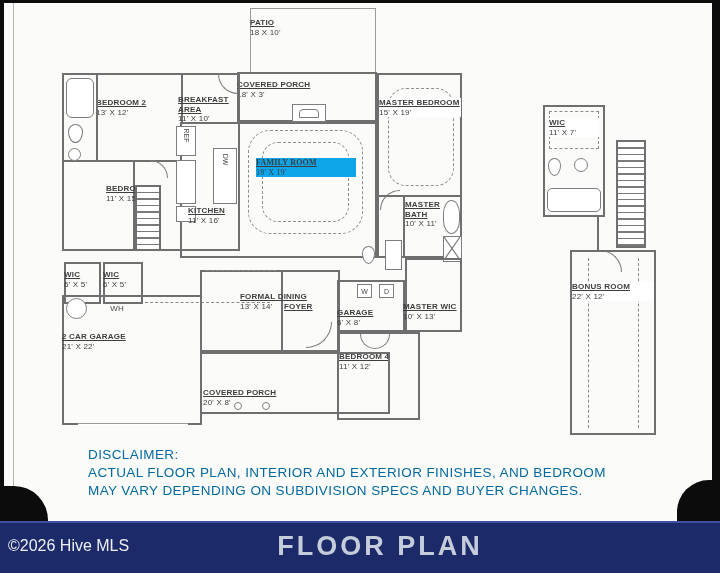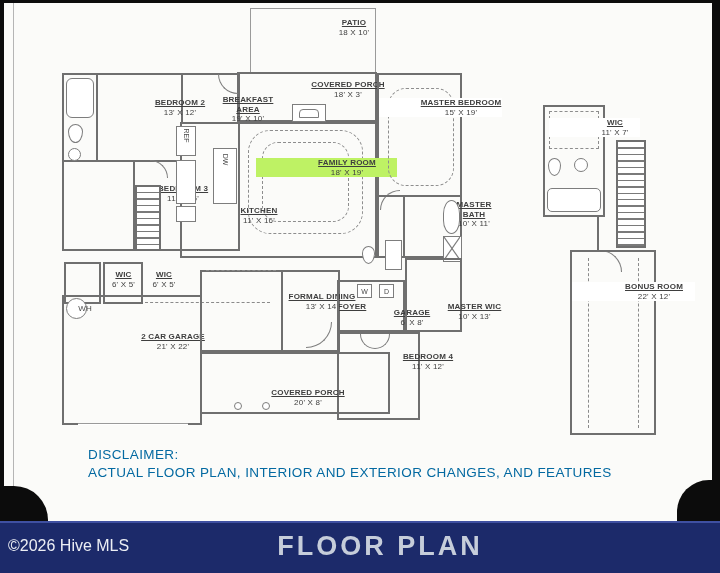--- a/index.html
+++ b/index.html
@@ -7,21 +7,21 @@
   #sheet{position:relative;width:720px;height:573px;background:#fbfbf9;overflow:hidden;}
   .abs{position:absolute;box-sizing:border-box;}
   .wall{position:absolute;box-sizing:border-box;border:2px solid #6f6f6f;background:transparent;}
   .wall1{position:absolute;box-sizing:border-box;border:1px solid #9a9a9a;background:transparent;}
   .fix{position:absolute;box-sizing:border-box;border:1.5px solid #7d7d7d;background:#fff;}
   .hline{position:absolute;background:#6f6f6f;height:2px;}
   .vline{position:absolute;background:#6f6f6f;width:2px;}
   .dashv{position:absolute;width:0;border-left:1.5px dashed #8a8a8a;}
   .dashh{position:absolute;height:0;border-top:1.5px dashed #8a8a8a;}
   .tray{position:absolute;box-sizing:border-box;border:1.5px dashed #8d8d8d;}
-  .room-label{position:absolute;text-align:center;color:#3e3e3e;font-size:8px;line-height:1.2;letter-spacing:.2px;padding-left:41px;}
+  .room-label{position:absolute;text-align:left;color:#3e3e3e;font-size:8px;line-height:1.2;letter-spacing:.2px;}
   .room-label .rname{display:block;text-decoration:underline;font-weight:bold;}
   .room-label .rdims{display:block;}
   .tinytxt{position:absolute;color:#4a4a4a;font-size:7px;text-align:center;line-height:1;}
   .stairs{position:absolute;box-sizing:border-box;border:2px solid #6f6f6f;
     background:repeating-linear-gradient(to bottom,#ffffff 0 5px,#7a7a7a 5px 6.5px);}
   .arc{position:absolute;box-sizing:border-box;background:transparent;}
   .arc-br{border:1.2px solid #7d7d7d;border-top:none;border-left:none;border-radius:0 0 100% 0;}
   .arc-bl{border:1.2px solid #7d7d7d;border-top:none;border-right:none;border-radius:0 0 0 100%;}
   .arc-tr{border:1.2px solid #7d7d7d;border-bottom:none;border-left:none;border-radius:0 100% 0 0;}
   .arc-tl{border:1.2px solid #7d7d7d;border-bottom:none;border-right:none;border-radius:100% 0 0 0;}
@@ -75,21 +75,21 @@
   </div>
   <div class="arc arc-tr" style="left:150px;top:160px;width:18px;height:18px;"></div>
 
   <div class="vline" style="left:96px;top:73px;height:87px;"></div>
   <div class="fix" style="left:66px;top:78px;width:28px;height:40px;border-radius:6px;"></div>
   <div class="fix" style="left:68px;top:124px;width:15px;height:19px;border-radius:50% 50% 50% 50%/40% 40% 60% 60%;"></div>
   <div class="circle" style="left:68px;top:148px;width:13px;height:13px;"></div>
 
   <div class="room-label" style="left:178px;top:95px;width:58px;">
     <span class="rname">BREAKFAST AREA</span>
-    <span class="rdims">19' X 10'</span>
+    <span class="rdims">11' X 10'</span>
   </div>
   <div class="arc arc-bl" style="left:218px;top:74px;width:20px;height:20px;"></div>
 
   <div class="vline" style="left:133px;top:160px;height:91px;"></div>
   <div class="room-label" style="left:62px;top:184px;width:72px;margin-left:44px;">
     <span class="rname">BEDROOM 3</span>
     <span class="rdims">11' X 15'</span>
   </div>
   <div class="stairs" style="left:135px;top:185px;width:26px;height:66px;"></div>
 
@@ -99,21 +99,21 @@
   <div class="fix" style="left:176px;top:206px;width:20px;height:16px;"></div>
   <div class="fix" style="left:213px;top:148px;width:24px;height:56px;"></div>
   <div class="tinytxt" style="left:215px;top:156px;width:20px;transform:rotate(90deg);">DW</div>
   <div class="room-label" style="left:188px;top:206px;width:60px;">
     <span class="rname">KITCHEN</span>
     <span class="rdims">11' X 16'</span>
   </div>
 
   <div class="tray" style="left:248px;top:130px;width:115px;height:104px;border-radius:22px;"></div>
   <div class="tray" style="left:262px;top:142px;width:87px;height:80px;border-radius:16px;"></div>
-  <div class="room-label" style="left:256px;top:158px;width:100px;background:#bef264;">
+  <div class="room-label" style="left:256px;top:158px;width:100px;background:#0ea5e9;font-family:Liberation Serif, serif;">
     <span class="rname">FAMILY ROOM</span>
     <span class="rdims">18' X 19'</span>
   </div>
 
   <div class="tray" style="left:388px;top:88px;width:66px;height:98px;border-radius:18px;"></div>
   <div class="room-label" style="left:379px;top:98px;width:82px;background:#fff;">
     <span class="rname">MASTER BEDROOM</span>
     <span class="rdims">15' X 19'</span>
   </div>
   <div class="arc arc-tl" style="left:380px;top:190px;width:20px;height:20px;"></div>
@@ -139,21 +139,21 @@
   <div class="room-label" style="left:64px;top:270px;width:37px;">
     <span class="rname">WIC</span>
     <span class="rdims">6' X 5'</span>
   </div>
   <div class="wall" style="left:103px;top:262px;width:40px;height:42px;"></div>
   <div class="room-label" style="left:103px;top:270px;width:40px;">
     <span class="rname">WIC</span>
     <span class="rdims">6' X 5'</span>
   </div>
   <div class="circle" style="left:66px;top:298px;width:21px;height:21px;"></div>
-  <div class="tinytxt" style="left:66px;top:305px;width:38px;font-size:8px;">WH</div>
+  <div class="tinytxt" style="left:66px;top:305px;width:38px;font-size:8px;padding-left:32px;">WH</div>
   <div class="dashh" style="left:145px;top:302px;width:125px;"></div>
 
   <div class="wall" style="left:62px;top:295px;width:140px;height:130px;"></div>
   <div class="room-label" style="left:62px;top:332px;width:140px;">
     <span class="rname">2 CAR GARAGE</span>
     <span class="rdims">21' X 22'</span>
   </div>
   <div class="abs" style="left:78px;top:423px;width:110px;height:2px;background:#fff;border-top:1px solid #9a9a9a;"></div>
 
   <div class="wall" style="left:200px;top:270px;width:140px;height:82px;"></div>
@@ -217,21 +217,22 @@
   <div class="wall" style="left:570px;top:250px;width:86px;height:185px;"></div>
   <div class="dashv" style="left:588px;top:258px;height:170px;"></div>
   <div class="dashv" style="left:638px;top:258px;height:170px;"></div>
   <div class="room-label" style="left:572px;top:282px;width:82px;background:#fff;">
     <span class="rname">BONUS ROOM</span>
     <span class="rdims">22' X 12'</span>
   </div>
 
   <div class="disclaimer">
     <div>DISCLAIMER:</div>
-    <div>ACTUAL FLOOR PLAN, INTERIOR AND EXTERIOR CHANGES, AND FEATURES</div>
+    <div>ACTUAL FLOOR PLAN, INTERIOR AND EXTERIOR FINISHES, AND BEDROOM</div>
+    <div>MAY VARY DEPENDING ON SUBDIVISION SPECS AND BUYER CHANGES.</div>
   </div>
 
   <div id="footer" style="background: rgb(28, 42, 106);">
     <span class="copyright" style="color: rgb(236, 238, 244);">©2026 Hive MLS</span>
     <span class="title" style="color: rgb(198, 205, 218);">FLOOR PLAN</span>
   </div>
 
 </div>
 
 </body></html>

